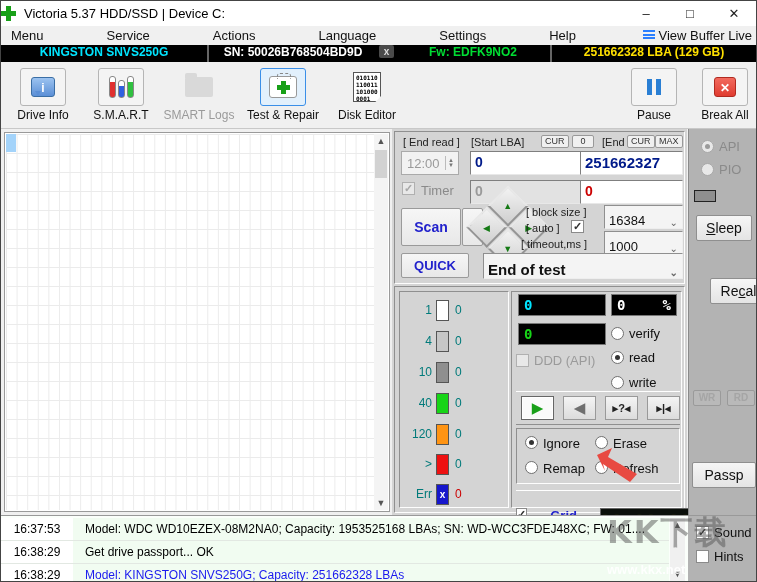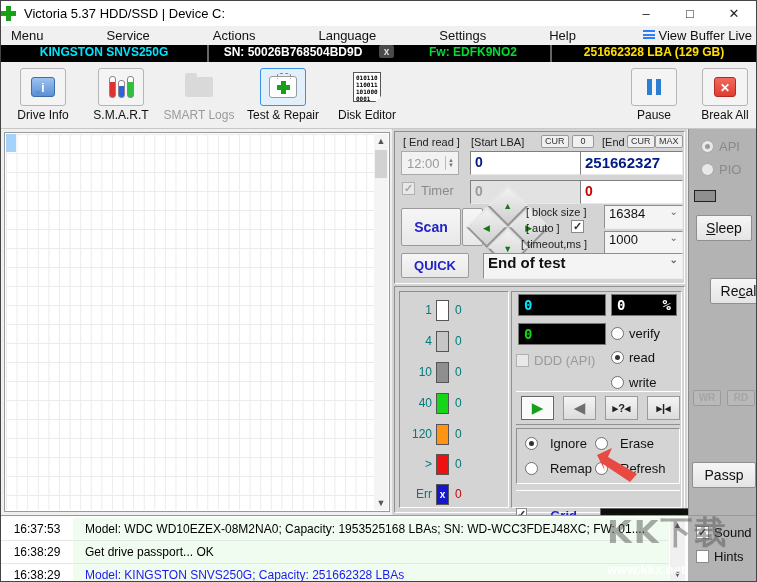--- a/index.html
+++ b/index.html
@@ -116,21 +116,21 @@
   .cb.disabled { background:#e8e8e8; border-color:#b0b0b0; color:#a8a8a8; }
   .radio { width:13px; height:13px; border-radius:50%; background:#fff; border:1px solid #707070;
            display:inline-block; position:relative; vertical-align:middle; }
   .radio.sel::after { content:""; position:absolute; inset:3px; border-radius:50%; background:#333; }
   .radio.disabled { border-color:#a8a8a8; background:#e8e8e8; }
   .radio.disabled.sel::after { background:#9a9a9a; }
   .btn { position:absolute; background:linear-gradient(#f6f6f6,#e8e8e8); border:1px solid #9a9a9a;
          border-radius:2px; text-align:center; color:#111; }
   .scan-btn { font-weight:bold; color:#2222cc; font-size:14px; display:flex; align-items:center; justify-content:center; }
   .combo { position:absolute; background:#f4f4f4; border:1px solid; border-color:#8f8f8f #eee #eee #8f8f8f;
-           font-size:13px; display:flex; align-items:flex-start; padding:0 4px; }
+           font-size:13px; display:flex; align-items:flex-end; padding:0 4px; }
   .combo .chev { margin-left:auto; color:#666; font-size:10px; }
   .diamond { position:absolute; left:83px; top:66px; width:60px; height:60px; transform:rotate(45deg); }
   .dcell { position:absolute; width:29px; height:29px; background:linear-gradient(135deg,#f2f2f2,#cfcfcf);
            border:2px outset #e8e8e8; display:flex; align-items:center; justify-content:center; }
   .dcell span { transform:rotate(-45deg); color:#157a15; font-size:9px; }
   .d-tl{left:0;top:0;} .d-tr{left:30px;top:0;} .d-bl{left:0;top:30px;} .d-br{left:30px;top:30px;}
 
   
   .legend { position:absolute; left:4px; top:4px; width:110px; height:217px; background:#d4d4d4; }
   .cnt-row { position:absolute; left:0; width:100%; height:24px; display:flex; align-items:center; }
@@ -148,21 +148,21 @@
   .opt-row { position:absolute; display:flex; align-items:center; gap:5px; font-size:13px; color:#111; }
   .transport { position:absolute; left:4px; top:99px; width:164px; height:34px; border-top:1px solid #fff;
                border-bottom:1px solid #8f8f8f; display:flex; align-items:center; gap:9px; padding-left:5px; }
   .tbtn { width:35px; height:24px; background:linear-gradient(#f4f4f4,#dcdcdc); border:1px solid #999;
           display:flex; align-items:center; justify-content:center; font-size:12px; }
   .tbtn.play { background:#fafafa; border:1px solid #666; box-shadow:inset 0 0 0 1px #fff; color:#19a019; font-size:15px; }
   .tbtn.rew { color:#6f6f6f; font-size:15px; }
   .tbtn.seek, .tbtn.step { font-weight:bold; font-size:11px; color:#222; letter-spacing:0; }
   .actions { position:absolute; left:4px; top:136px; width:164px; height:56px; border:1px solid;
              border-color:#8f8f8f #fdfdfd #fdfdfd #8f8f8f; }
-  .act-row { position:absolute; display:flex; align-items:center; gap:12px; font-size:13px; }
+  .act-row { position:absolute; display:flex; gap:5px; font-size:13px; }
   .grid-row { position:absolute; left:4px; top:198px; width:164px; height:27px; border-top:1px solid #fff;
               display:flex; gap:23px; padding-top:17px; }
   .grid-label { font-weight:bold; color:#2222cc; font-size:13px; }
   .lcd-timer { width:112px; height:23px; background:#0b100b; border:1px solid #666; color:#b8b400;
                font-family:"DejaVu Sans Mono",monospace; font-size:14px; font-weight:bold; letter-spacing:3px;
                display:flex; align-items:center; justify-content:center; text-shadow:0 0 1px #807c00; }
   .red-arrow { position:absolute; left:78px; top:18px; width:44px; height:36px; }
 
   
   .side { position:absolute; left:687px; top:128px; width:70px; height:386px; background:#b3b3b3;

